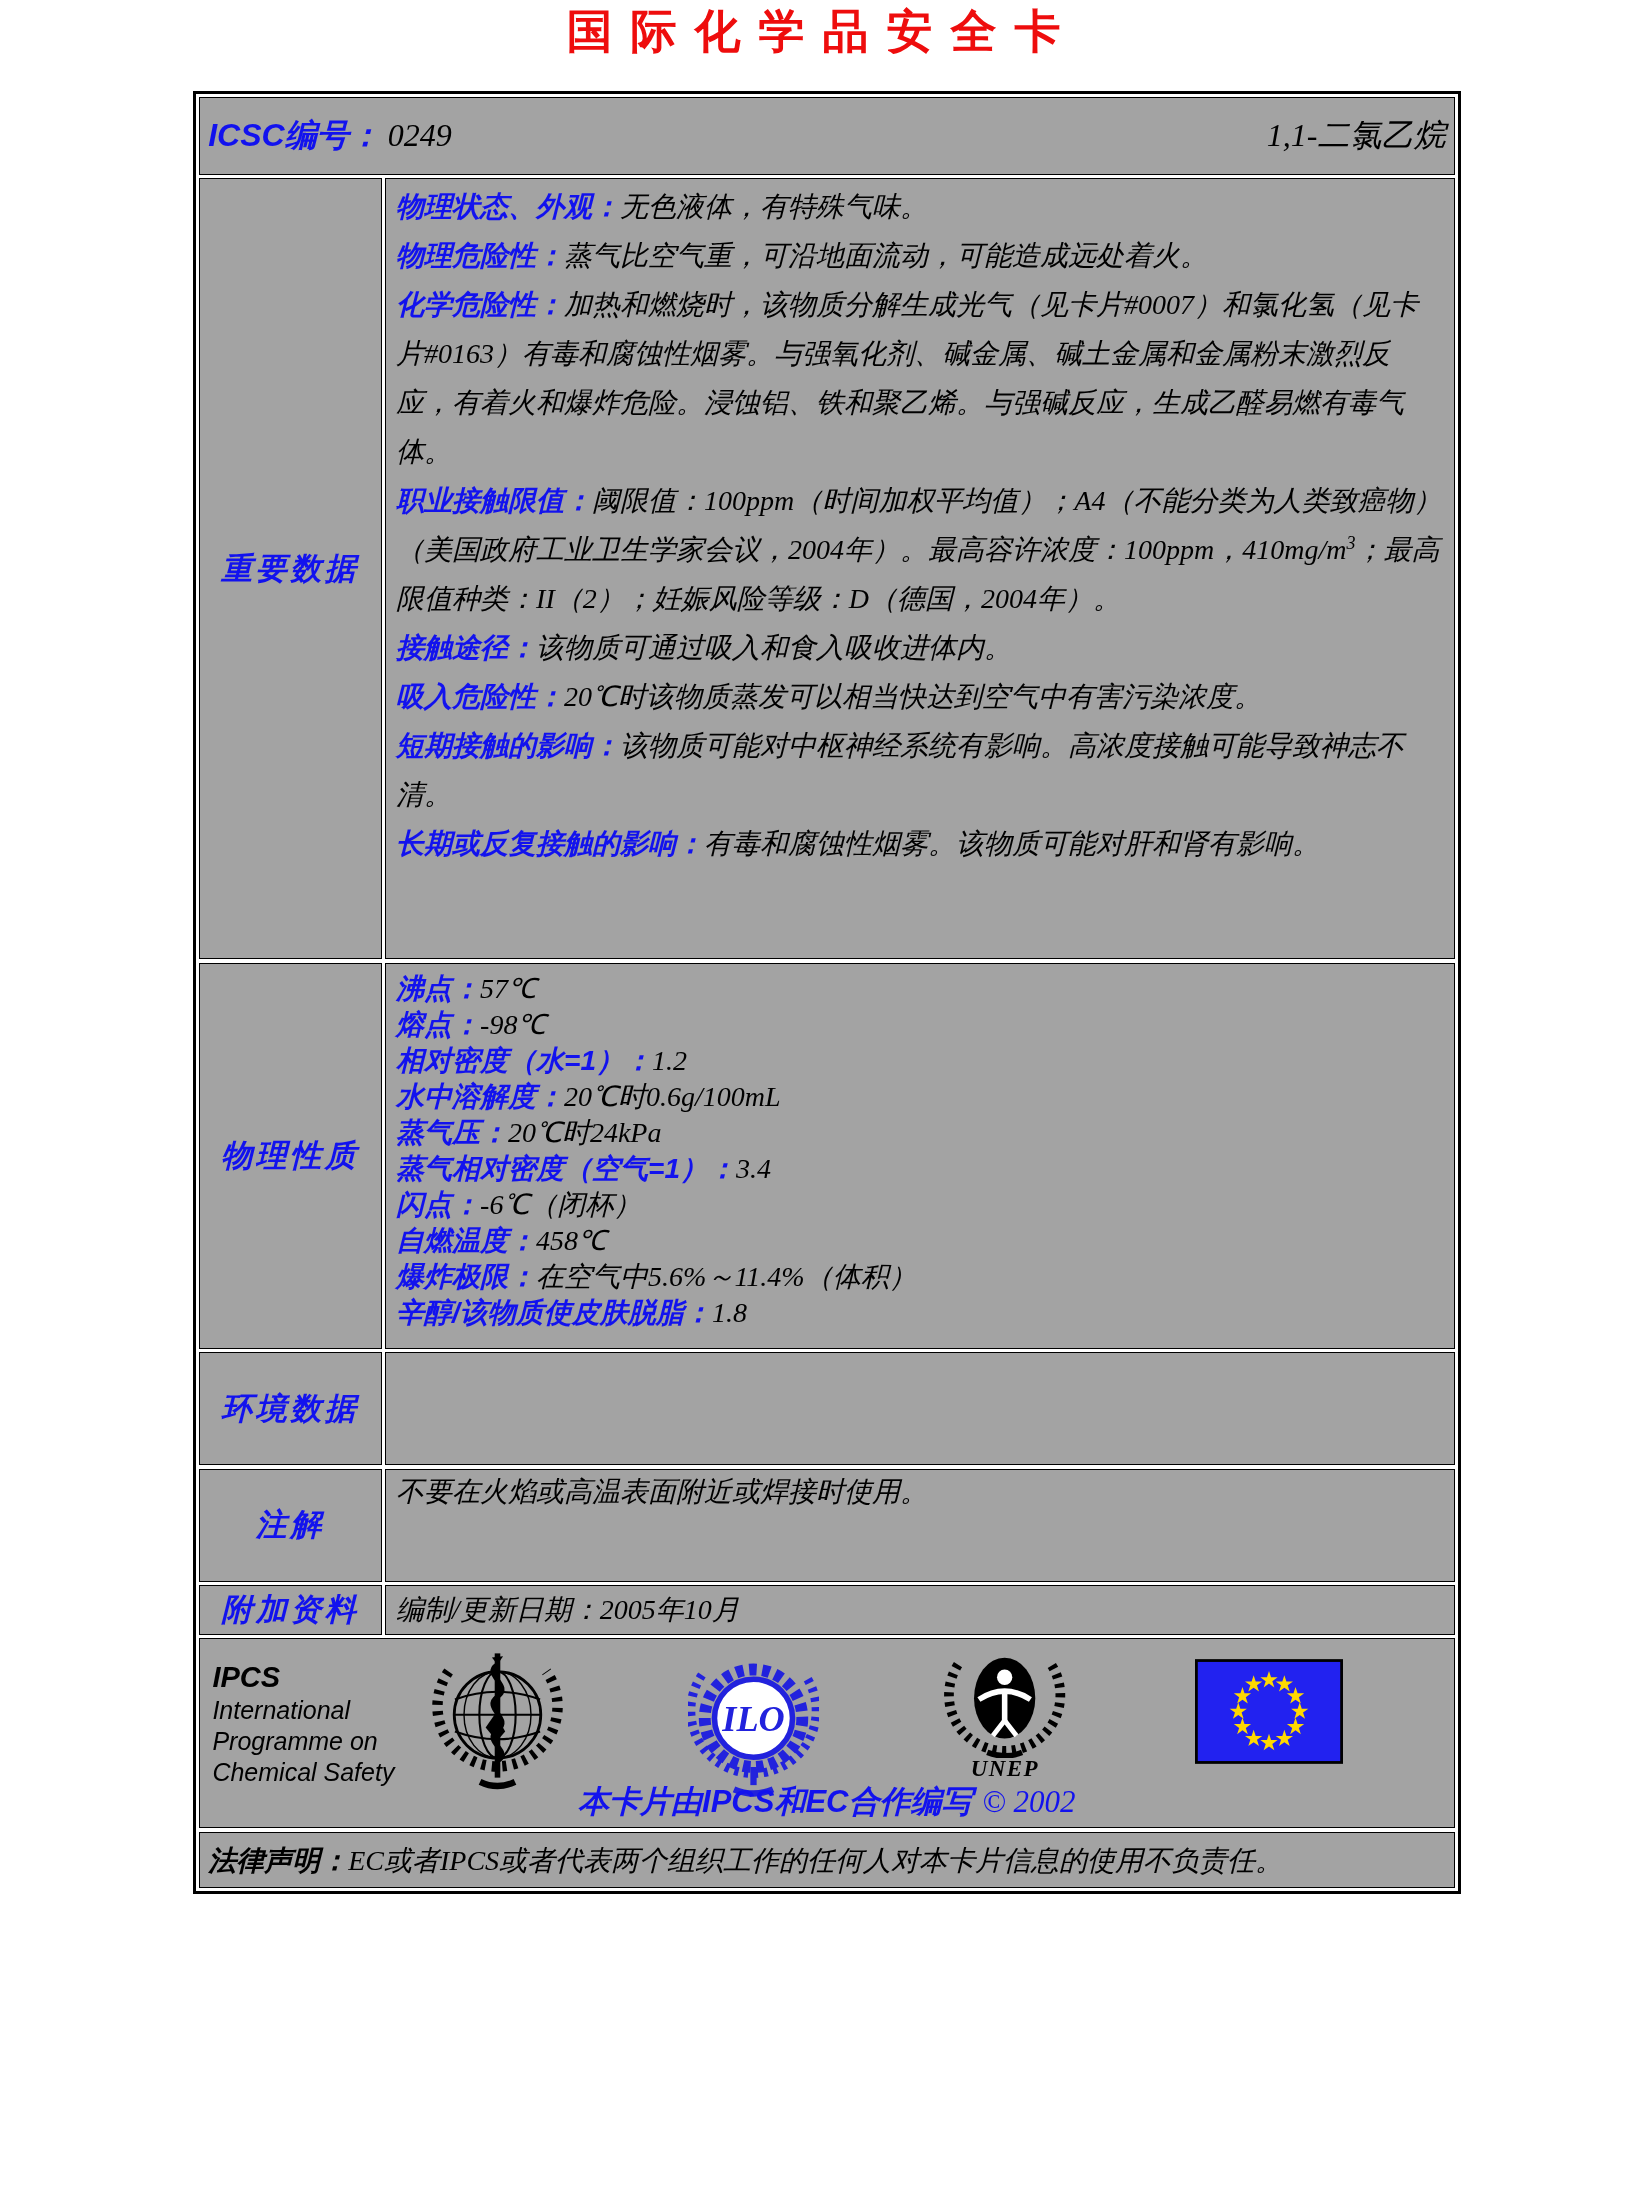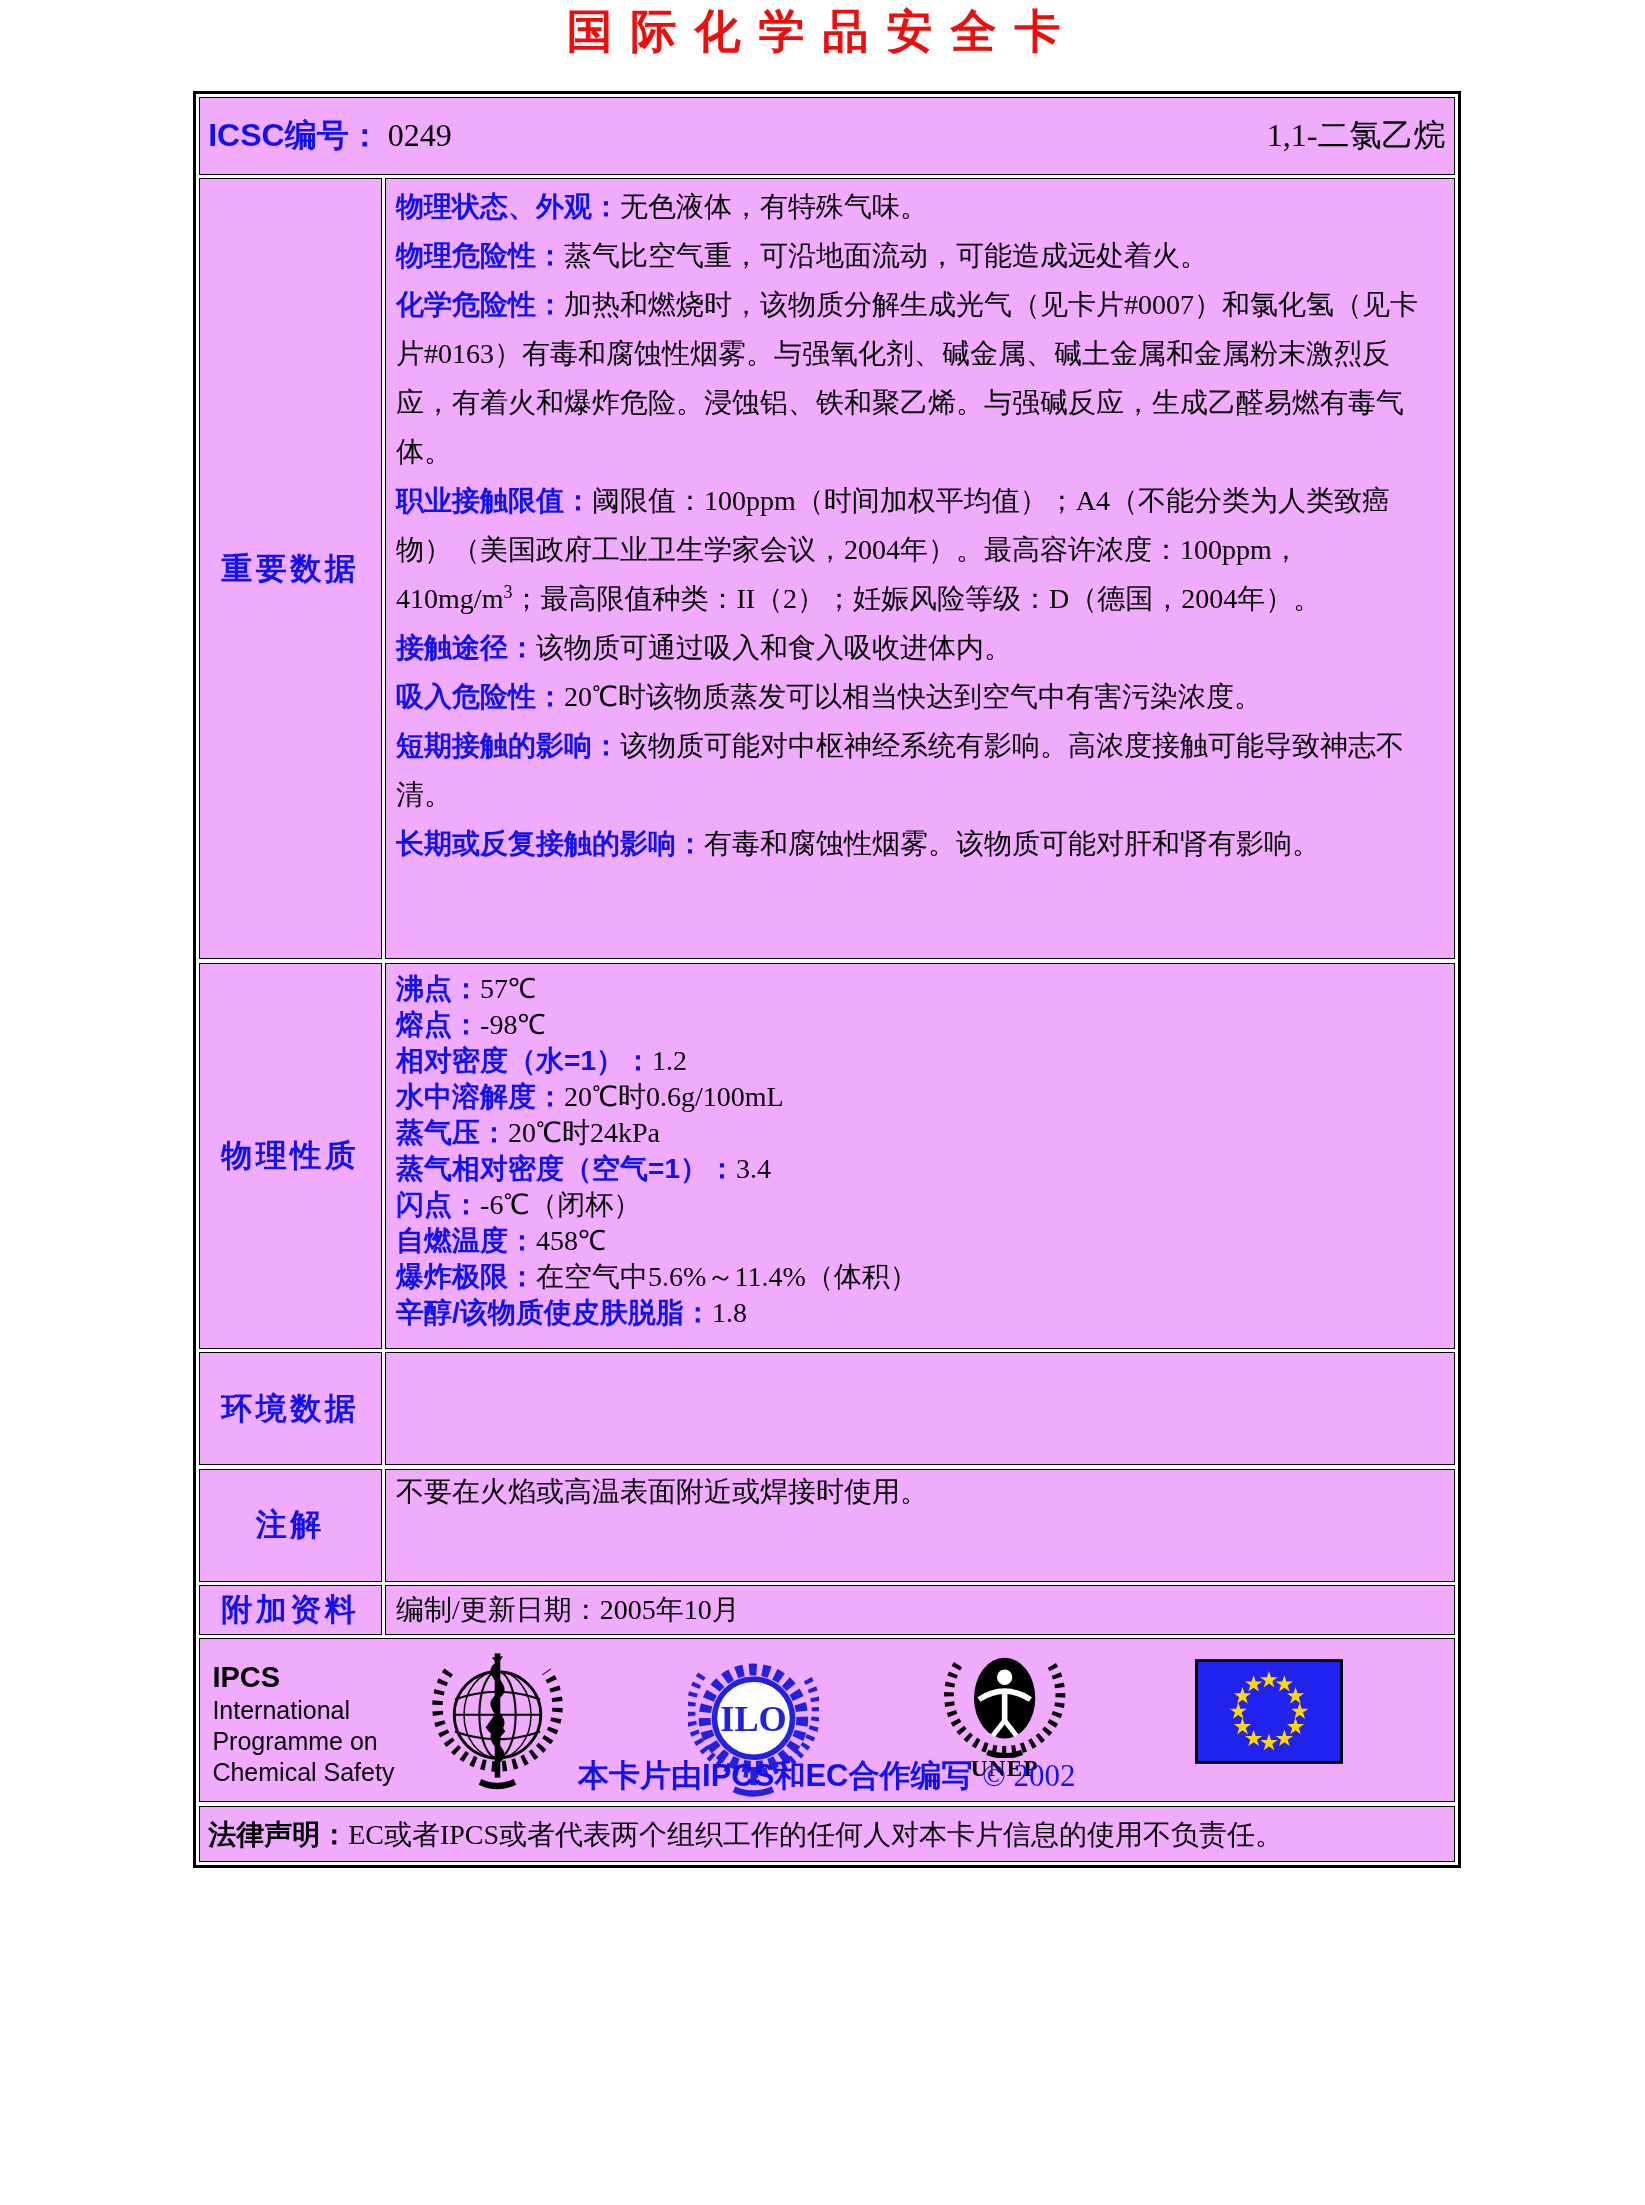--- a/index.html
+++ b/index.html
@@ -5,21 +5,21 @@
   html,body{margin:0;padding:0;background:#ffffff;}
   .page{position:relative;width:1645px;height:2205px;background:#ffffff;overflow:hidden;
         font-family:"Liberation Serif",serif;color:#000;}
   .page-title{position:absolute;top:1.4px;left:0;width:100%;text-align:center;margin:0;
         font-family:"Liberation Serif",serif;font-weight:bold;
         font-size:46px;letter-spacing:18px;color:#ee0d0d;}
   .card{position:absolute;left:193px;top:91px;width:1256px;border:3.5px solid #000;
         padding:2.8px;background:#fff;}
   .row{display:flex;gap:3.5px;margin-bottom:3.5px;}
   .row:last-child{margin-bottom:0;}
-  .cell{border:1.4px solid #000;background:#f0abfc;box-sizing:border-box;}
+  .cell{border:1.4px solid #000;background:#a3a3a3;box-sizing:border-box;font-style:italic;}
   
   .header-cell{flex:1;display:flex;justify-content:space-between;align-items:center;
         height:78px;padding:0 8.4px;font-size:32px;}
   .blue-label{color:#1212ee;font-family:"Liberation Sans",sans-serif;font-weight:bold;}
   .header-num{font-family:"Liberation Serif",serif;color:#000;margin-left:7px;}
   .header-name{font-family:"Liberation Serif",serif;color:#000;}
   
   .label-cell{flex:0 0 183px;display:flex;align-items:center;justify-content:center;
         text-align:center;color:#1212ee;font-family:"Liberation Sans",sans-serif;
         font-weight:bold;font-size:31px;letter-spacing:3.5px;padding:2.8px;}
@@ -28,21 +28,21 @@
   .content-important{line-height:49px;min-height:781px;}
   .content-phys{line-height:36px;min-height:386px;padding-top:7px;}
   .content-env{min-height:113px;}
   .content-notes{min-height:113px;}
   .content-addl{display:flex;align-items:center;min-height:36px;}
   .item{text-align:left;}
   .item-label{color:#1212ee;font-family:"Liberation Sans",sans-serif;font-weight:bold;}
   .item-text{color:#000;text-align:center;}
   sup{font-size:18px;line-height:0;}
   
-  .footer-cell{flex:1;position:relative;height:164px;padding-left:12px;}
+  .footer-cell{flex:1;position:relative;height:190px;padding-left:12px;}
   .ipcs-block{position:absolute;left:12.6px;top:21px;font-family:"Liberation Sans",sans-serif;}
   .ipcs-acronym{font-size:29px;font-weight:bold;line-height:35px;}
   .ipcs-line{font-size:25px;line-height:31px;}
   .logo{position:absolute;}
   .unep-caption{text-align:center;font-family:"Liberation Serif",serif;font-weight:bold;
         font-size:23px;letter-spacing:1.4px;margin-top:-4.2px;}
   .coop-line{position:absolute;left:0;bottom:4.2px;width:100%;text-align:center;
         color:#1212ee;font-size:31px;font-family:"Liberation Sans",sans-serif;font-weight:bold;}
   .coop-copy{font-weight:normal;font-family:"Liberation Serif",serif;margin-left:9.8px;}
   

